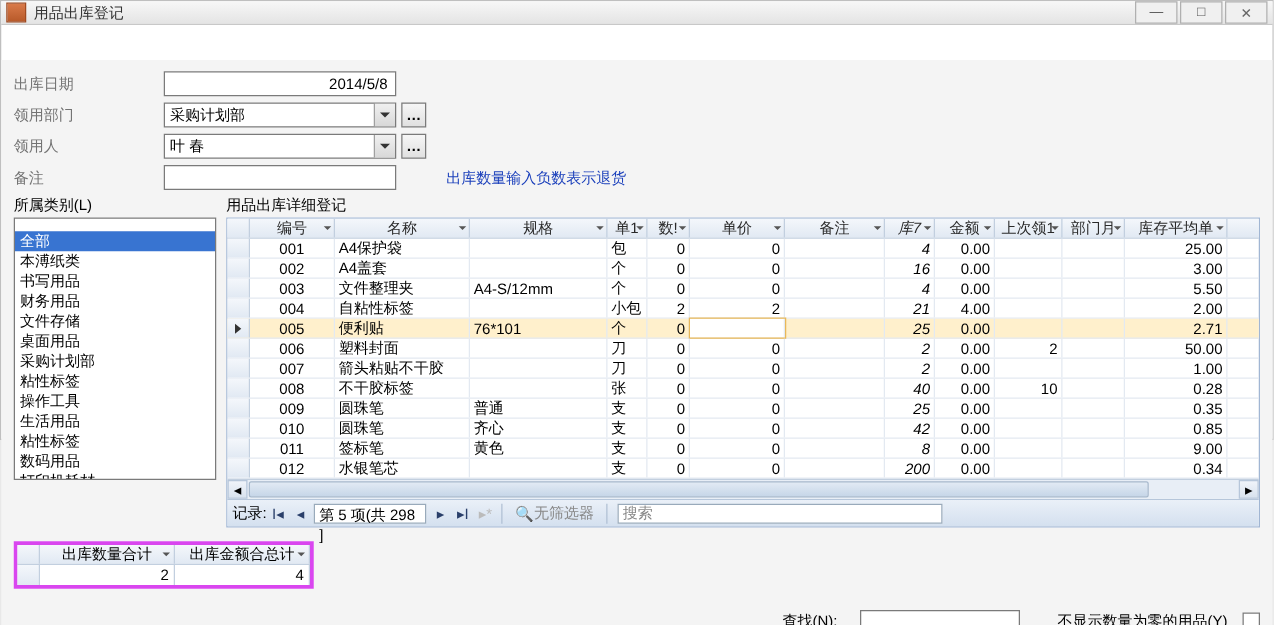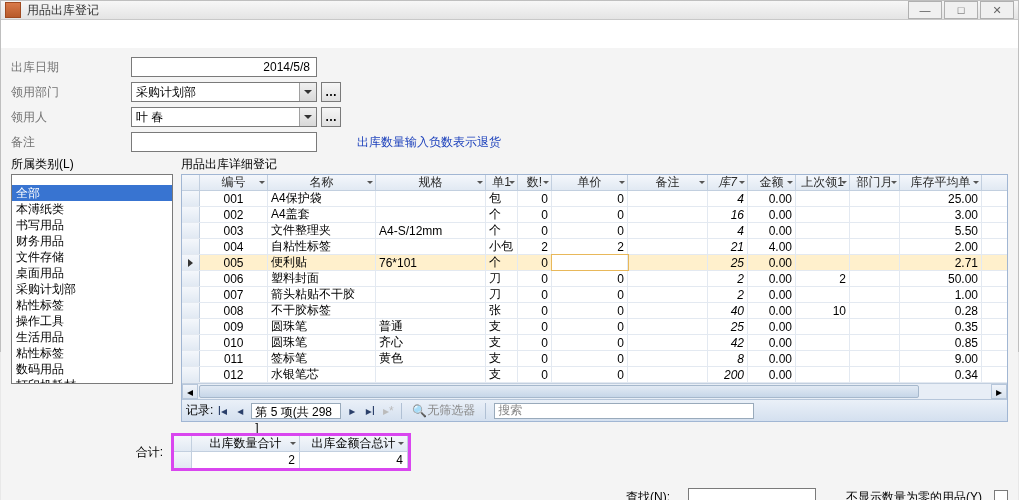--- a/index.html
+++ b/index.html
@@ -391,21 +391,20 @@
             <div class="sep"></div>
             <div class="searchbox">
                 <span>搜索</span>
               </div>
           </div>
         </div>
       </div>
     </div>
 
     <div class="totals-row">
-      <div class="tlbl">合计:</div>
       <div class="tot-grid">
         <div class="tot-head">
           <div class="th" style="width:18px;border-right:1px solid #c2cfdf"></div>
           <div class="tcol">
               <span>出库数量合计</span>
               <span class="dd"></span>
             </div>
           <div class="tcol">
               <span>出库金额合总计</span>
               <span class="dd"></span>

